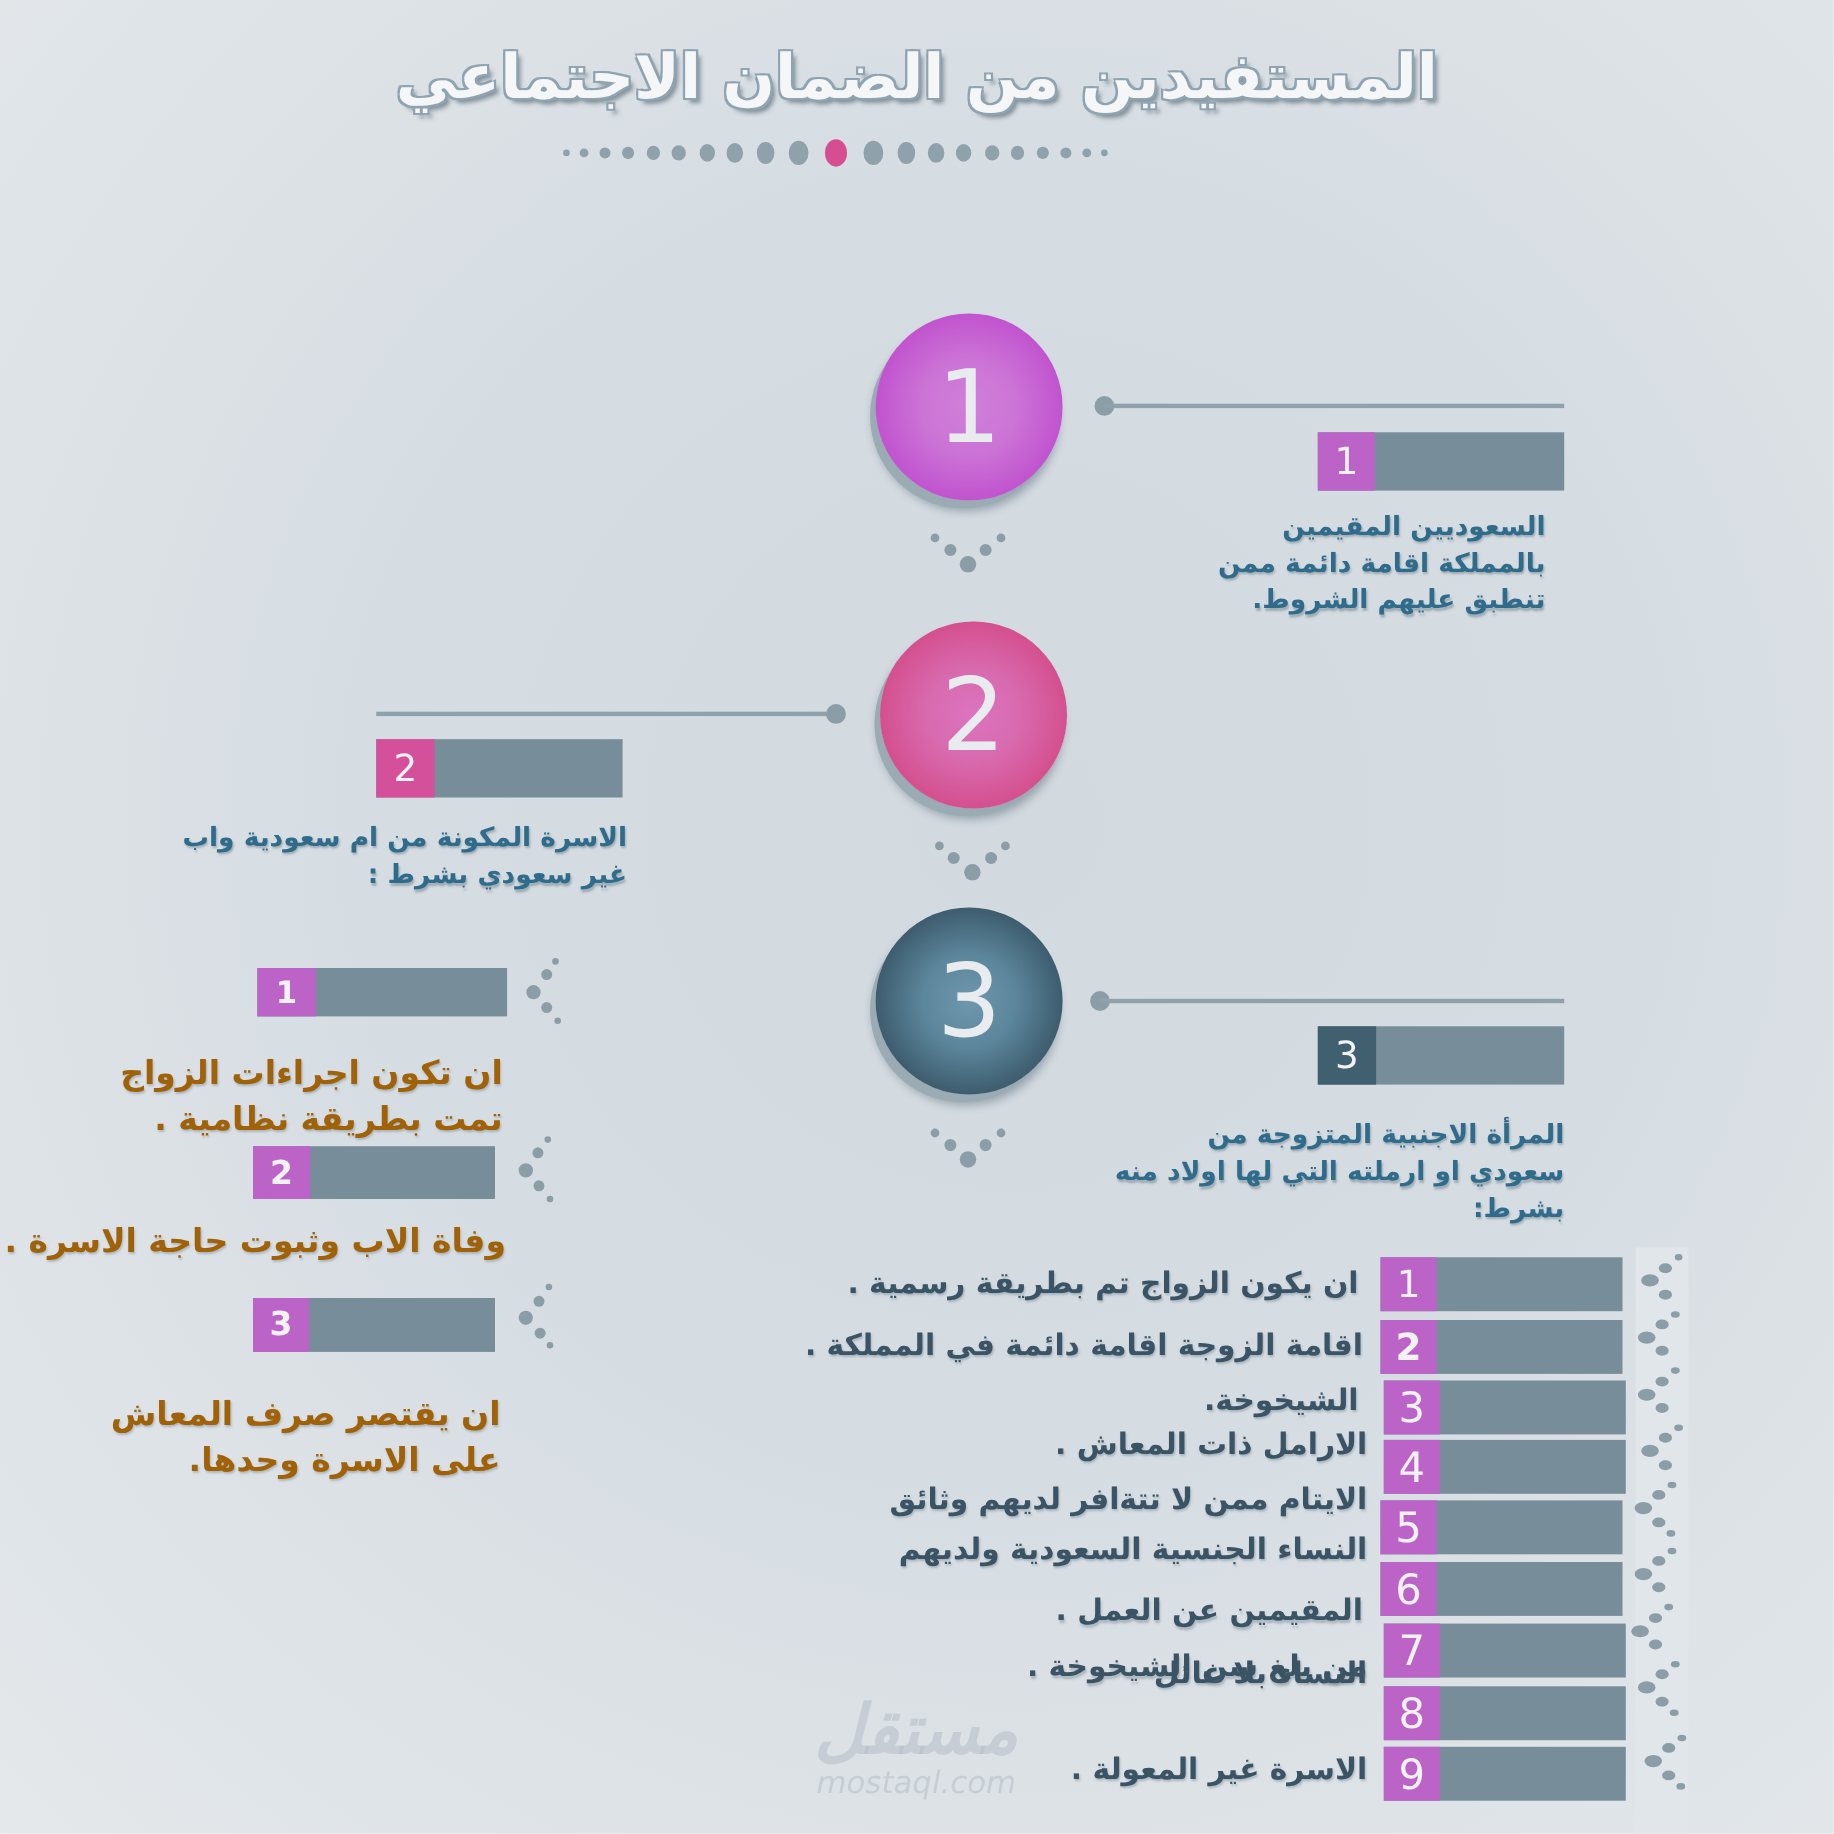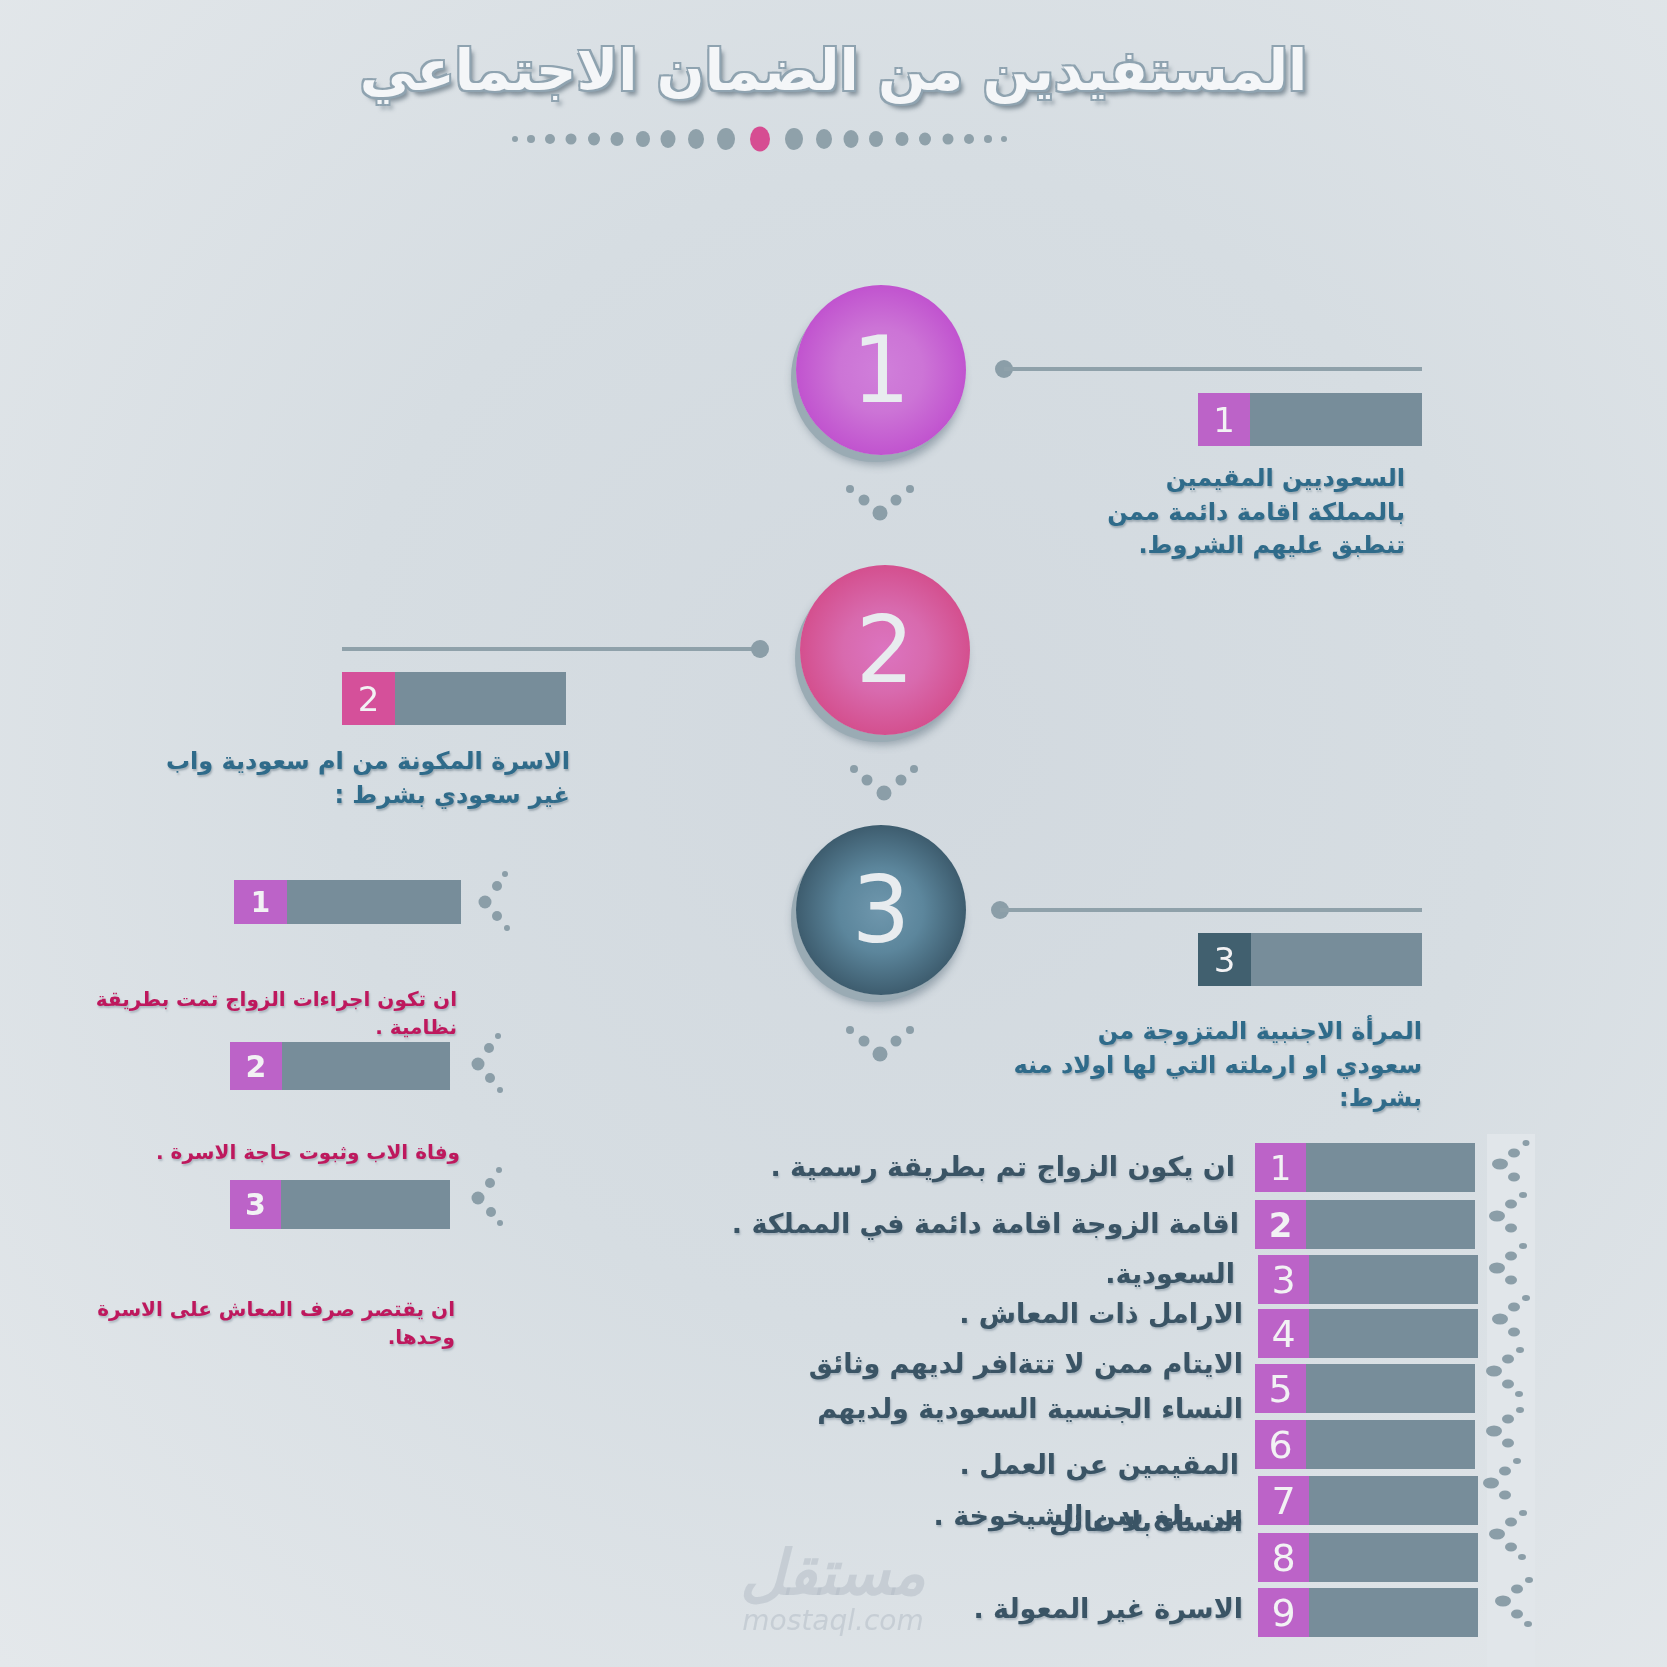--- a/index.html
+++ b/index.html
@@ -35,21 +35,21 @@
     color:#f2f2f4; font-family:"DejaVu Sans", sans-serif;
   }
   .tag.purple { background:#bc63c8; }
   .tag.pink { background:#d5509a; }
   .tag.slate { background:#41606f; }
   .txt {
     position:absolute; direction:rtl; text-align:right; font-weight:bold;
     line-height:1.4;
   }
   .txt.teal { color:#2f6b8a; font-size:24px; text-shadow:1px 2px 2px rgba(90,110,125,0.45); }
-  .txt.dark { color:#be185d; font-size:20px; text-shadow:1px 2px 2px rgba(90,110,125,0.35);margin-top:30px; }
+  .txt.dark { color:#a16207; font-size:30px; text-shadow:1px 2px 2px rgba(90,110,125,0.35); }
   .txt.list { color:#3a5465; font-size:27px; white-space:nowrap; text-shadow:1px 2px 2px rgba(90,110,125,0.35); }
   .panel { position:absolute; background:#e1e6ea; }
   .watermark {
     position:absolute; left:728px; top:1542px; width:210px; text-align:center;
     color:rgba(180,190,198,0.55); font-weight:bold;font-style:italic;
   }
   .watermark .ar { font-size:62px; line-height:1; direction:rtl; }
   .watermark .en { font-size:28px; font-weight:normal; }
 </style>
 </head>
@@ -177,21 +177,21 @@
   <div class="txt list" style="right:432px;top:1148px;">ان يكون الزواج تم بطريقة رسمية .</div>
 
   <div class="numbox" style="left:1255px;top:1200px;width:220px;height:49px;">
     <span class="tag purple" style="width:51px;font-size:34px;font-weight:bold;">2</span>
   </div>
   <div class="txt list" style="right:428px;top:1205px;">اقامة الزوجة اقامة دائمة في المملكة .</div>
 
   <div class="numbox" style="left:1258px;top:1255px;width:220px;height:49px;">
     <span class="tag purple" style="width:51px;font-size:38px;">3</span>
   </div>
-  <div class="txt list" style="right:432px;top:1255px;">السعودية.</div>
+  <div class="txt list" style="right:432px;top:1255px;">الشيخوخة.</div>
 
   <div class="numbox" style="left:1258px;top:1309px;width:220px;height:49px;">
     <span class="tag purple" style="width:51px;font-size:38px;">4</span>
   </div>
   <div class="txt list" style="right:424px;top:1295px;">الارامل ذات المعاش .</div>
 
   <div class="numbox" style="left:1255px;top:1364px;width:220px;height:49px;">
     <span class="tag purple" style="width:51px;font-size:38px;">5</span>
   </div>
   <div class="txt list" style="right:424px;top:1345px;">الايتام ممن لا تتةافر لديهم وثائق</div>

